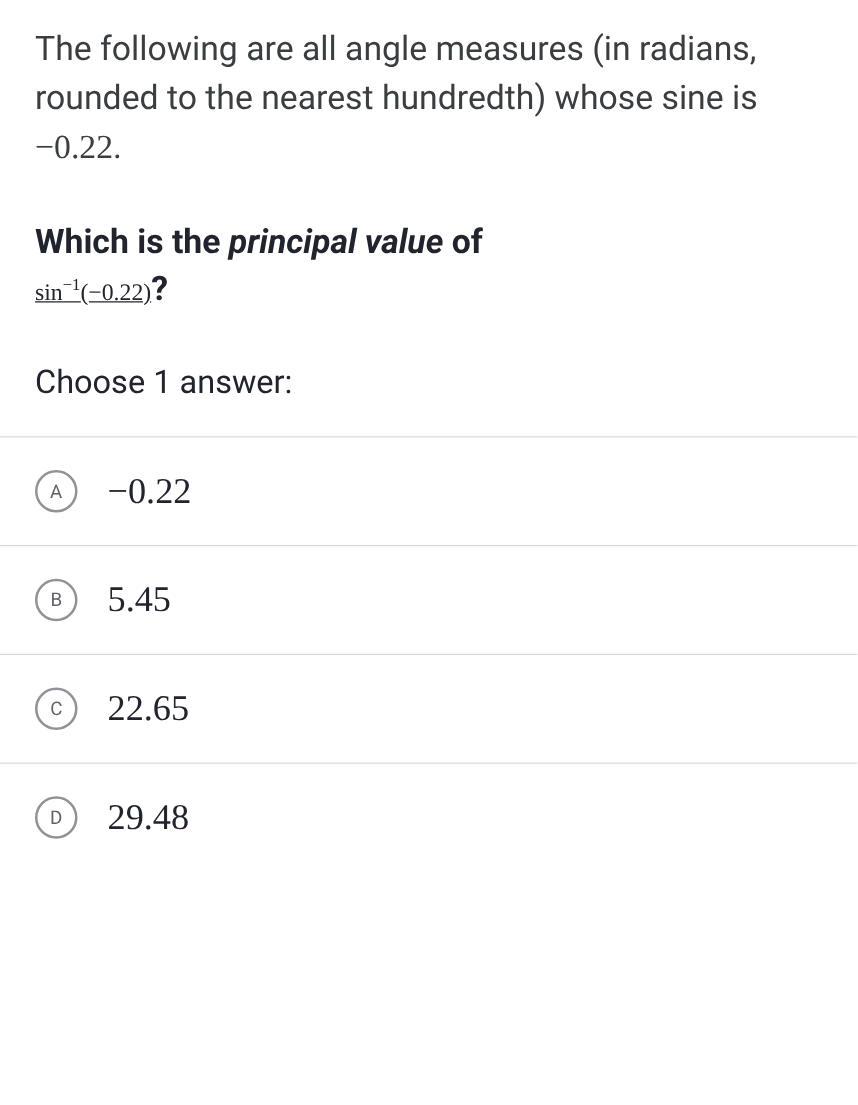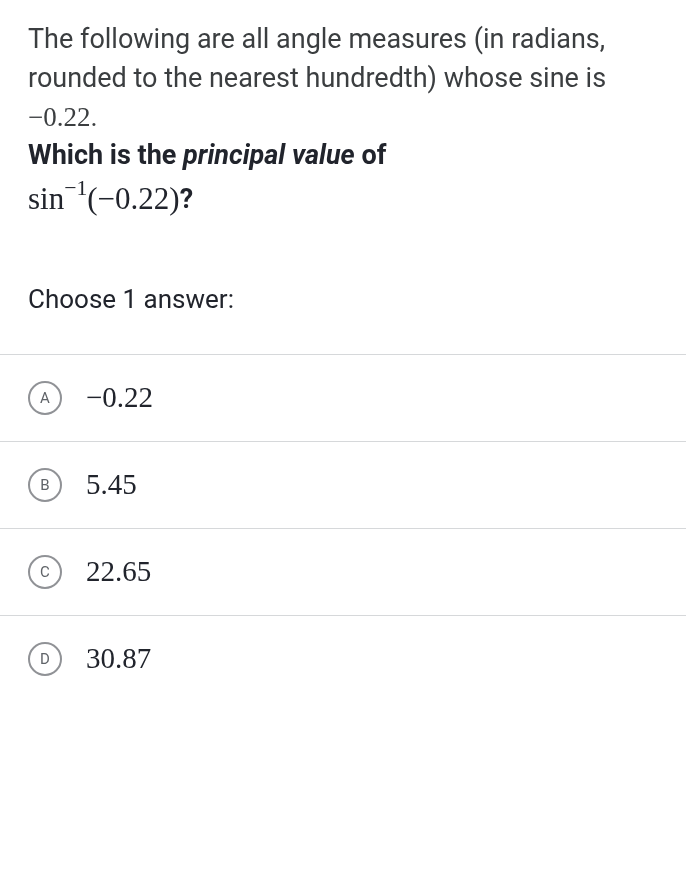--- a/index.html
+++ b/index.html
@@ -12,46 +12,48 @@
       background: #ffffff;
       width: 686px;
       height: 884px;
       padding: 20px 28px;
       color: #21242c;
     }
     .question-intro {
       font-size: 27px;
       line-height: 1.45;
       color: #3b3e40;
+      margin-bottom: 38px;
       font-weight: 400;
     }
     .question-main {
       font-size: 27px;
       line-height: 1.4;
       color: #21242c;
-      margin-bottom: 64px;
+      margin-bottom: 40px;
     }
     .bold {
       font-weight: 700;
     }
     .italic {
       font-style: italic;
     }
     .math {
       font-family: "Times New Roman", Times, serif;
-      font-size: 31px;
+      font-size: 19px;
+      text-decoration: underline;
     }
     .math-num {
       font-family: "Times New Roman", Times, serif;
     }
     .choose-text {
       font-size: 26px;
       color: #21242c;
       font-weight: 400;
-      margin-bottom: 40px;
+      margin-bottom: 28px;
     }
     .options {
       margin-left: -28px;
       margin-right: -28px;
     }
     .option {
       display: flex;
       align-items: center;
       padding: 26px 28px;
       border-top: 1px solid #d6d8da;
@@ -108,15 +110,15 @@
   <div class="option">
     <div class="option-circle">B</div>
     <div class="option-text">5.45</div>
   </div>
   <div class="option">
     <div class="option-circle">C</div>
     <div class="option-text">22.65</div>
   </div>
   <div class="option">
     <div class="option-circle">D</div>
-    <div class="option-text">30.87</div>
+    <div class="option-text">29.48</div>
   </div>
 </div>
 
 </body></html>

